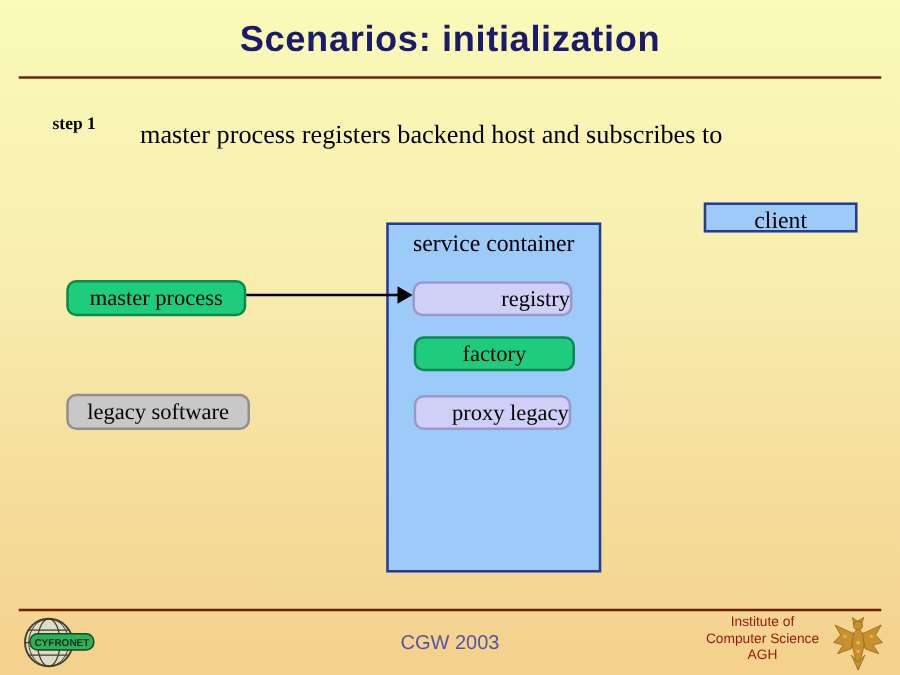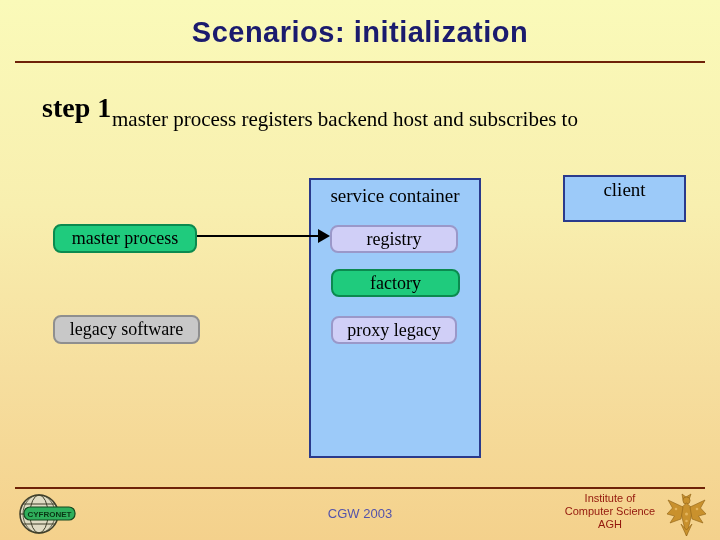--- a/index.html
+++ b/index.html
@@ -23,53 +23,53 @@
   }
   .rule {
     position: absolute; left: 15px; width: 690px; height: 2px;
     background: #6E2208;
   }
   .rule-top { top: 61px; }
   .rule-bottom { top: 487px; }
 
   .step-label {
     position: absolute; left: 42px; top: 92px;
-    font-weight: bold; font-size: 28px; color: #000;
+    font-weight: bold; font-size: 14px; color: #000;
   }
   .step-text {
     position: absolute; left: 112px; top: 92px; width: 592px;
-    font-size: 21px; line-height: 31px; color: #000; margin-top: 12px;
+    font-size: 21px; line-height: 31px; color: #000;
   }
   .step-text .line { display: block; }
 
   .container-box {
     position: absolute;
     background: #9CCAF9;
     border: 2px solid #2A3A8C;
     box-sizing: border-box;
   }
   .box-backend { left: 36px; top: 180px; width: 176px; height: 180px; }
   .box-service { left: 309px; top: 178px; width: 172px; height: 280px; font-family: Liberation Serif, serif; }
-  .box-client  { left: 563px; top: 175px; width: 123px; height: 47px; }
+  .box-client  { left: 563px; top: 162px; width: 123px; height: 24px; }
   .container-title {
     width: 100%; text-align: center;
     font-size: 19px; color: #000; padding-top: 5px;
   }
   .box-client .container-title { padding-top: 2px; }
 
   .pill {
     position: absolute; box-sizing: border-box;
     border-radius: 8px;
     text-align: center;
     font-size: 18px; color: #000;
     line-height: 25px; height: 29px;
   }
   .pill-green    { background: #1FCB7D; border: 2px solid #0B8A4F; }
   .pill-gray     { background: #C8C8C8; border: 2px solid #8F8F8F; }
-  .pill-lavender { background: #D0CFF7; border: 2px solid #9A98C9; }
+  .pill-lavender { background: #D0CFF7; border: 2px solid #9A98C9; text-align: right; }
 
   .pill-master  { left: 53px;  top: 224px; width: 144px; text-align: center; }
   .pill-legacy  { left: 53px;  top: 315px; width: 147px; }
   .pill-registry{ left: 330px; top: 225px; width: 128px; height: 28px; line-height: 24px; }
   .pill-factory { left: 331px; top: 269px; width: 129px; height: 28px; line-height: 24px; }
   .pill-proxy   { left: 331px; top: 316px; width: 126px; height: 28px; line-height: 24px; }
 
   .arrow-line {
     position: absolute; left: 197px; top: 235px;
     width: 124px; height: 2px; background: #000;
@@ -84,21 +84,21 @@
   .arrow-label {
     position: absolute; left: 198px; top: 246px; width: 112px;
     text-align: center; font-size: 17px; color: #000;
   }
 
   .cyfronet-logo { position: absolute; left: 17px; top: 492px; }
   .cgw {
     position: absolute; left: 0; top: 506px; width: 720px;
     text-align: center;
     font-family: "Liberation Sans", sans-serif;
-    font-size: 13px; color: #5353AB;
+    font-size: 16px; color: #5353AB;
   }
   .institute {
     position: absolute; left: 556px; top: 492px; width: 108px;
     text-align: center;
     font-family: "Liberation Sans", sans-serif;
     font-weight: normal; font-size: 11px; line-height: 13px;
     color: #93170C;
   }
   .institute span { display: block; }
   .agh-eagle { position: absolute; left: 666px; top: 492px; }

